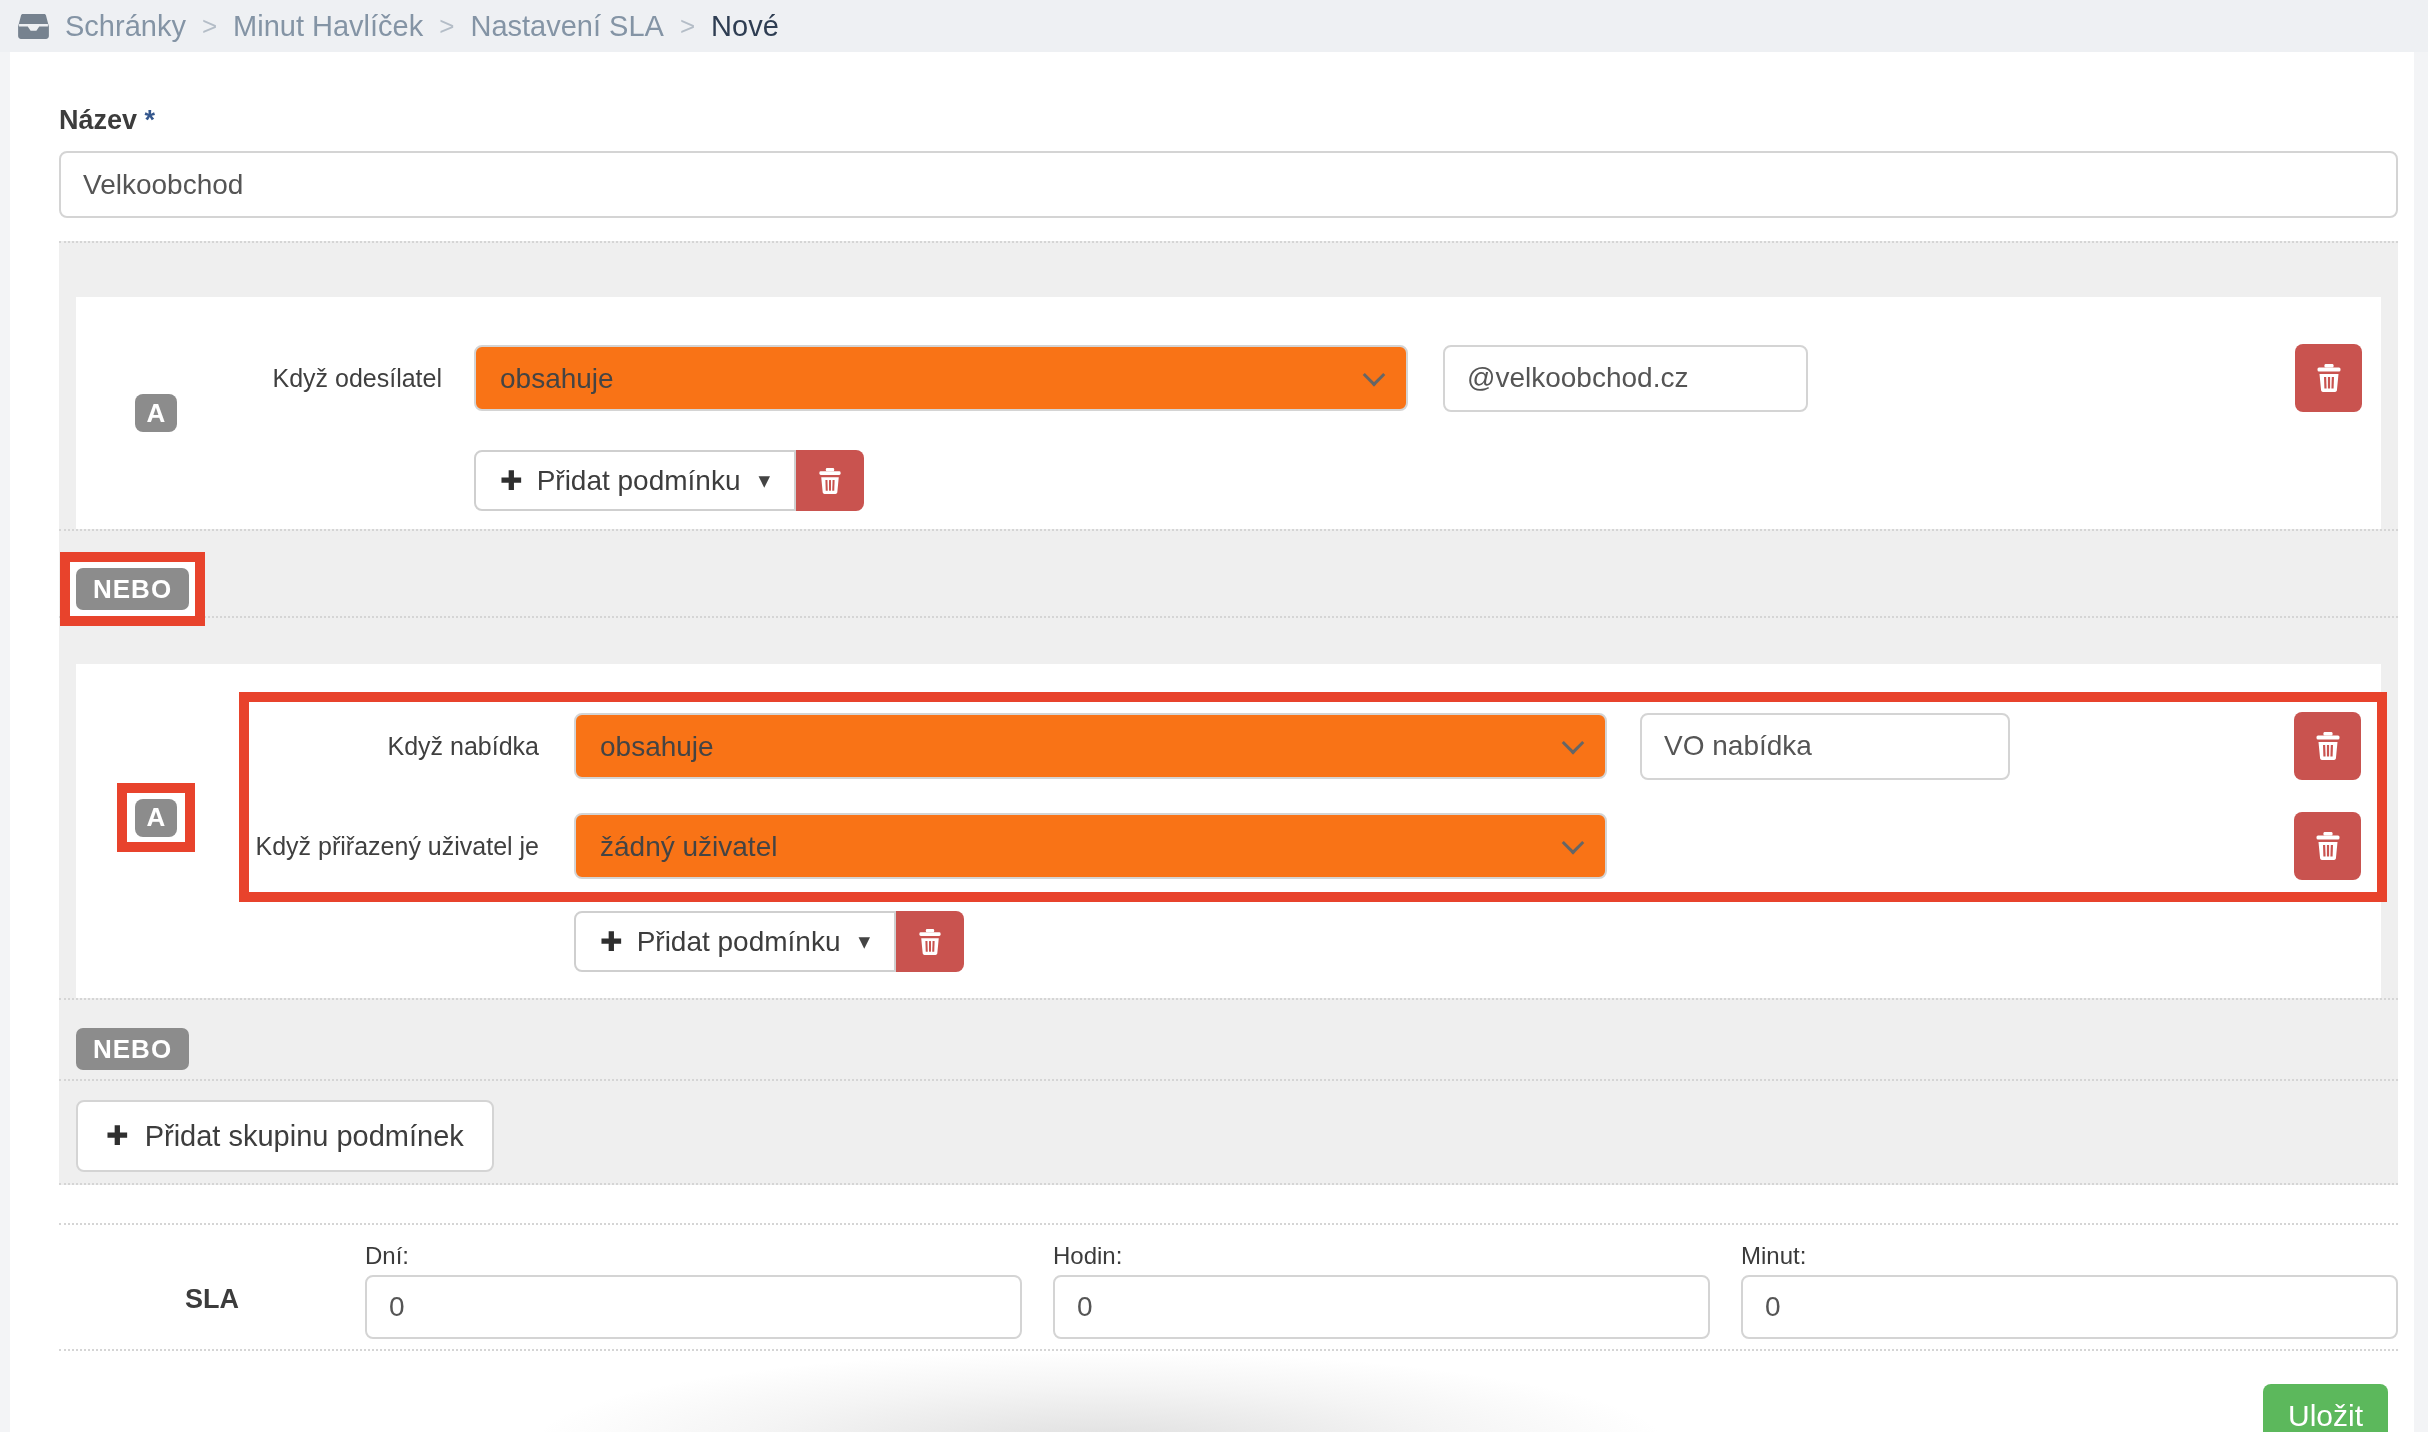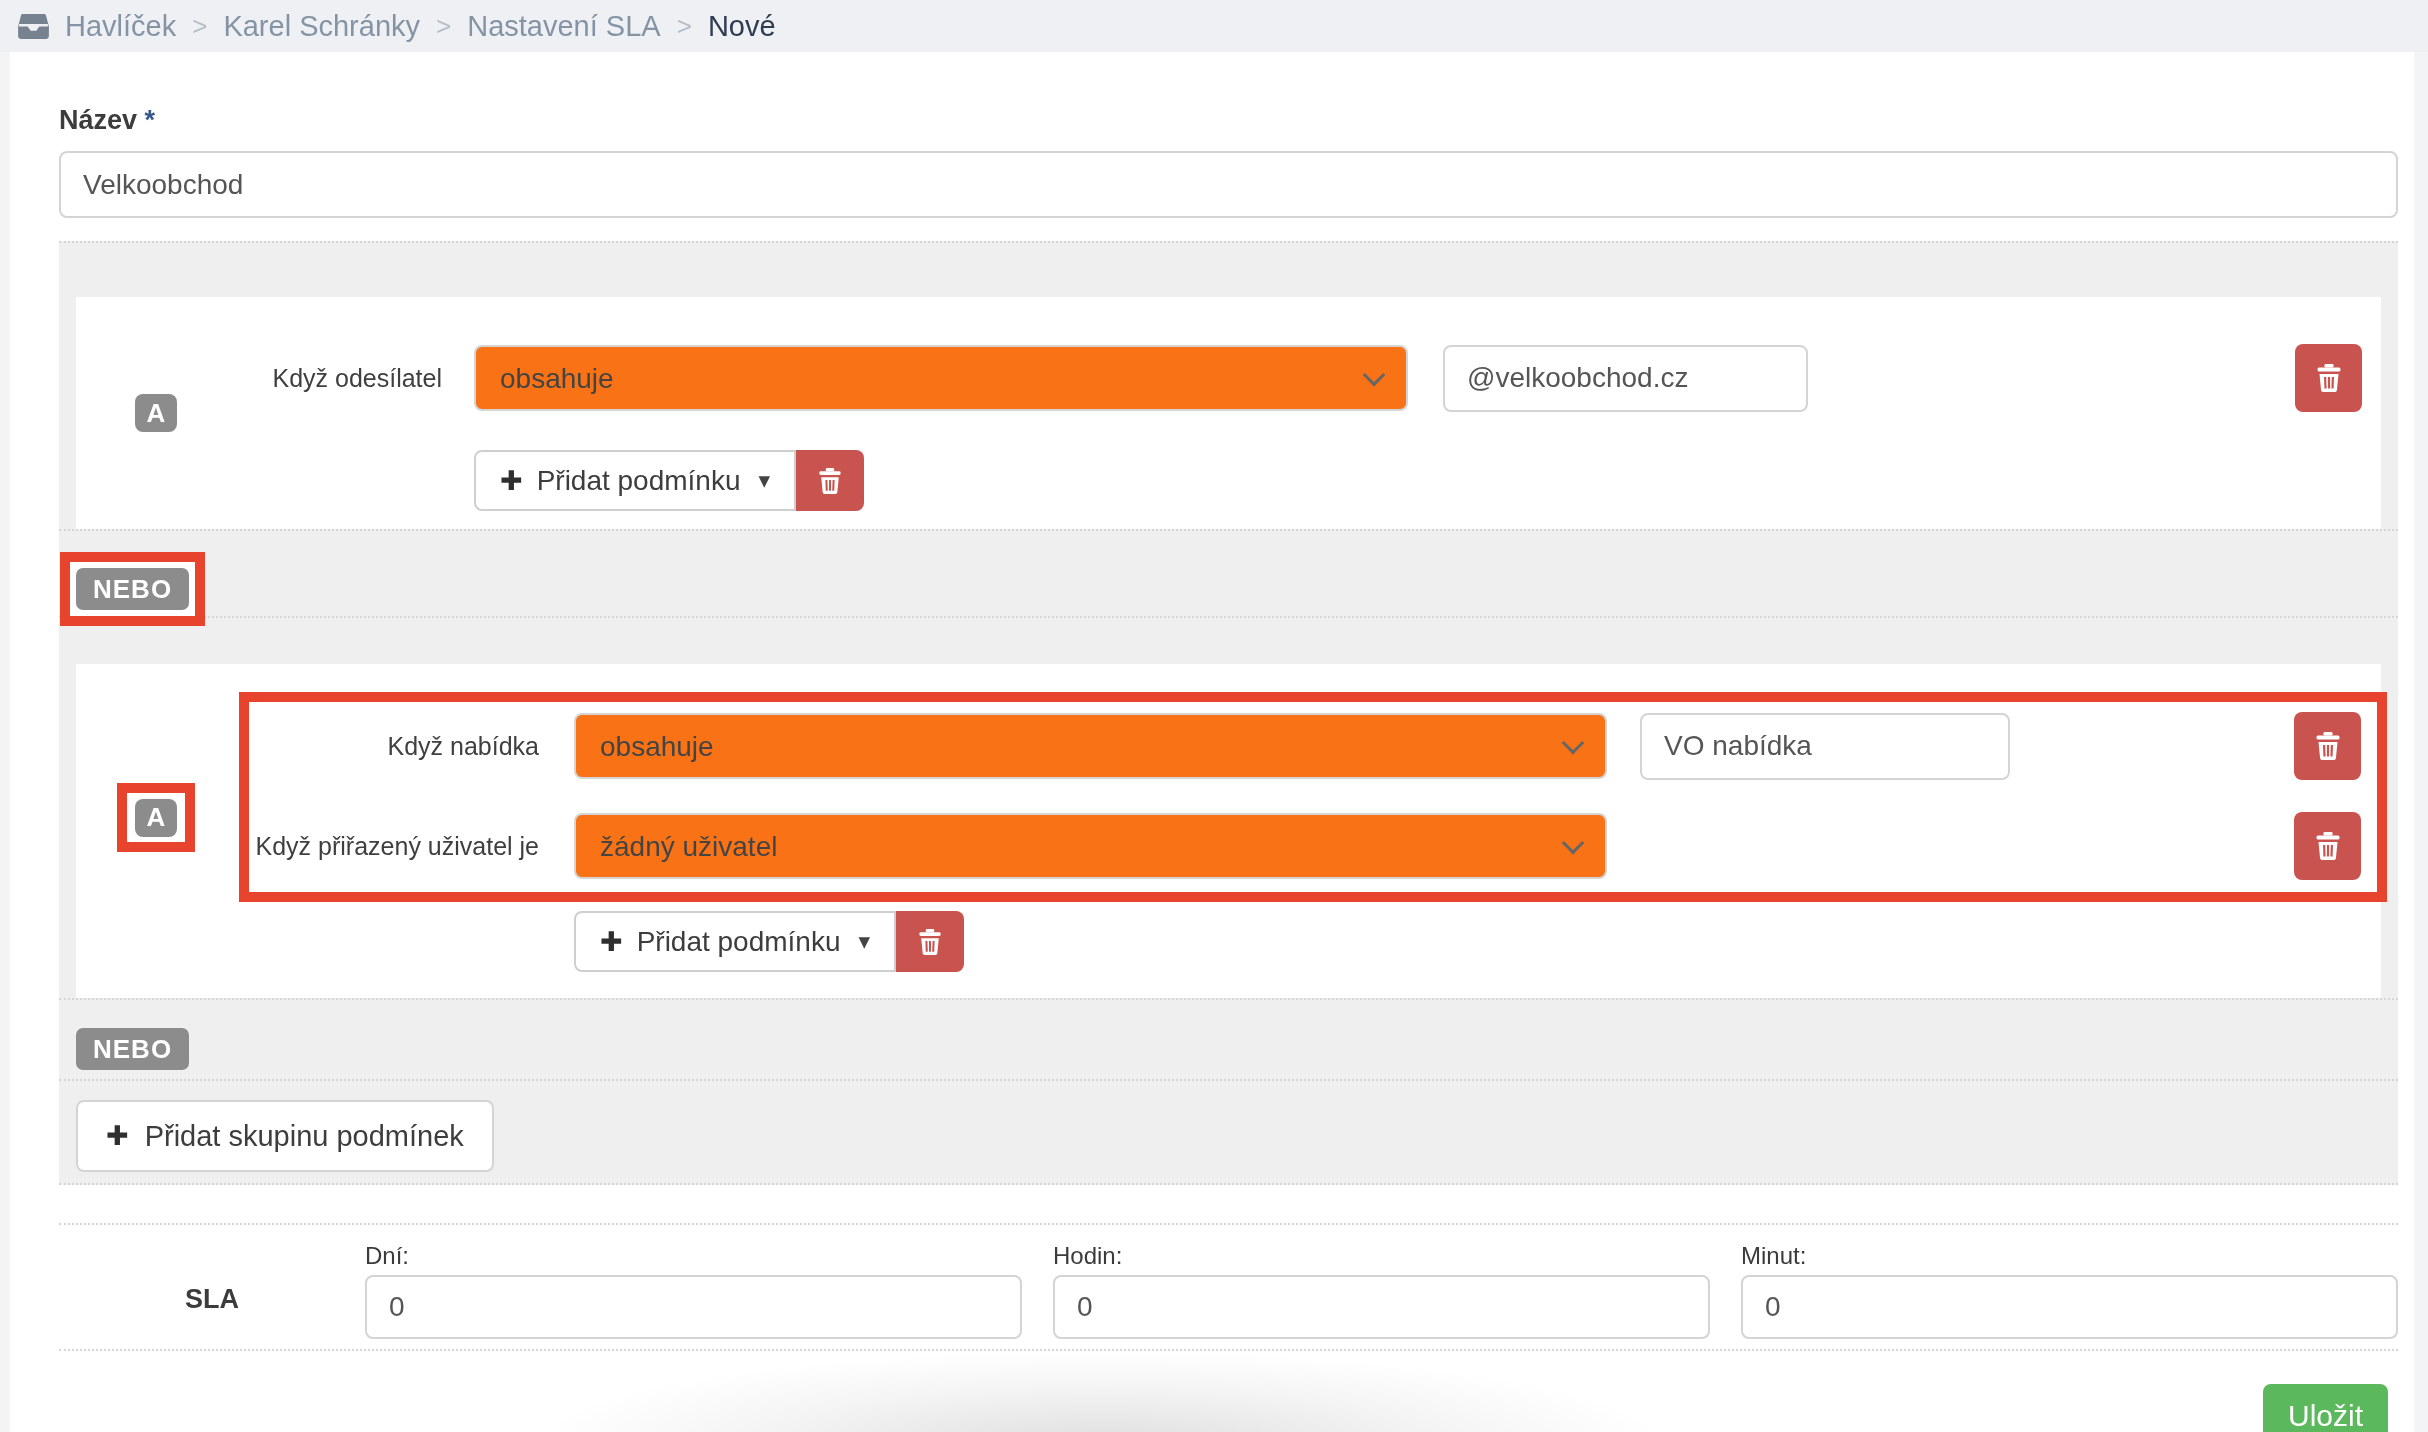--- a/index.html
+++ b/index.html
@@ -163,23 +163,23 @@
 </head>
 <body>
 
 <header class="breadcrumb-bar">
   <span style="display:flex;">
     <svg width="31" height="25" viewBox="0 0 32 26">
       <path d="M5 0h22c1 0 1.8.6 2 1.5L32 13v10c0 1.7-1.3 3-3 3H3c-1.7 0-3-1.3-3-3V13L3 1.5C3.2.6 4 0 5 0z" fill="#76828f"></path>
       <path d="M1 13h9l3 4.5h6L22 13h9v-2.5H1z" fill="#eef0f3"></path>
     </svg>
   </span>
-  <a class="crumb-link">Havlíček</a>
+  <a class="crumb-link">Schránky</a>
   <span class="crumb-sep">&gt;</span>
-  <a class="crumb-link">Karel Schránky</a>
+  <a class="crumb-link">Minut Havlíček</a>
   <span class="crumb-sep">&gt;</span>
   <a class="crumb-link">Nastavení SLA</a>
   <span class="crumb-sep">&gt;</span>
   <span class="crumb-current">Nové</span>
 </header>
 
 <div class="gutter-left"></div>
 <div class="gutter-right"></div>
 
 <main class="content">

